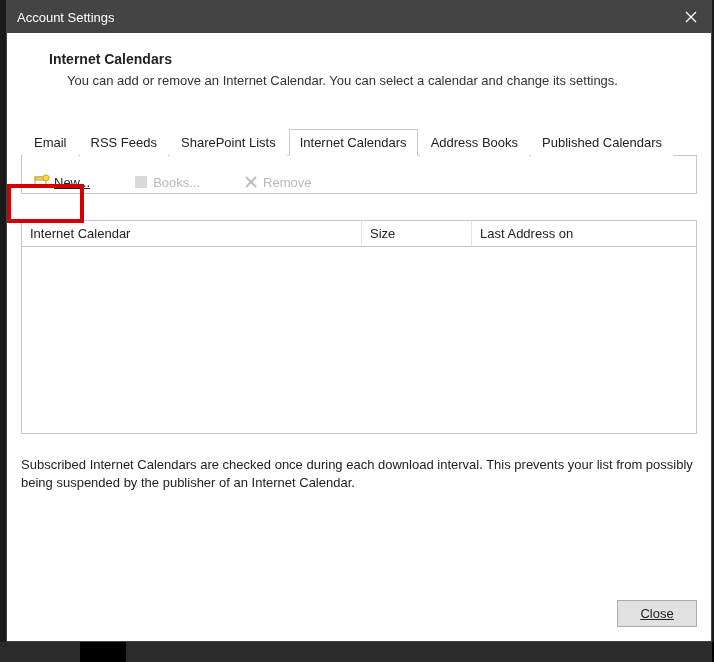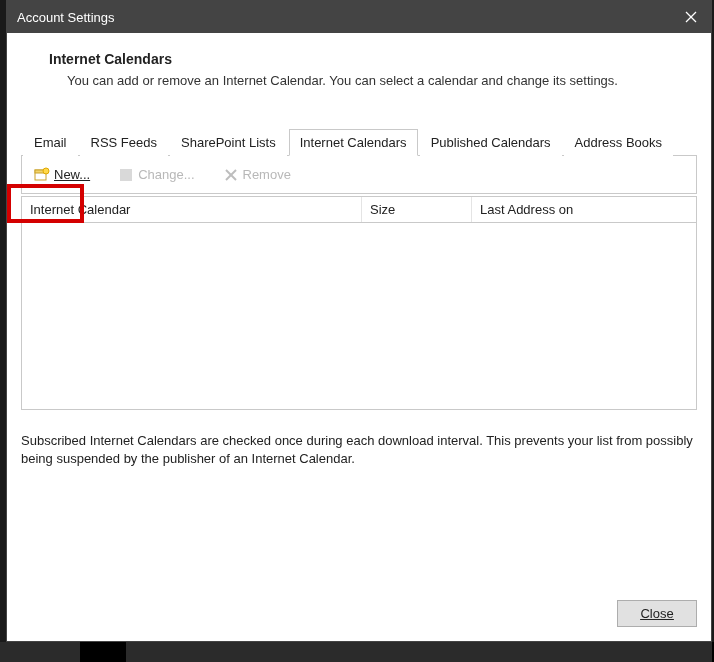--- a/index.html
+++ b/index.html
@@ -76,23 +76,23 @@
   .tab.active {
     border-color: #c9c9c9;
     border-bottom: 1px solid #fff;
     background: #fff;
   }
   .toolbar {
     border: 1px solid #c9c9c9;
     border-top: none;
     height: 38px;
     display: flex;
-    align-items: center;
+    align-items: flex-end;
     padding: 0 6px;
-    gap: 16px;
+    gap: 31px;
   }
   .tool-btn {
     display: flex;
     align-items: center;
     gap: 4px;
     background: none;
     border: none;
     font: inherit;
     color: #222;
     cursor: pointer;
@@ -101,21 +101,21 @@
   .tool-btn.disabled { color: #b8b8b8; cursor: default; }
   .tool-btn .u { text-decoration: underline; }
   .tool-icon { width: 16px; height: 16px; display:inline-block; }
   .highlight-box {
     position: absolute;
     border: 4px solid #d40000;
     pointer-events: none;
     z-index: 10;
   }
   .grid-wrap {
-    margin-top: 2px;
+    margin-top: 26px;
     border: 1px solid #c9c9c9;
   }
   .grid-head {
     display: flex;
     border-bottom: 1px solid #c9c9c9;
   }
   .grid-head .col {
     padding: 5px 8px;
     color: #222;
     font-size: 13px;
@@ -176,42 +176,42 @@
 
   <div class="content">
     <div class="heading">Internet Calendars</div>
     <div class="subheading">You can add or remove an Internet Calendar. You can select a calendar and change its settings.</div>
 
     <div class="tabs">
       <div class="tab">Email</div>
       <div class="tab">RSS Feeds</div>
       <div class="tab">SharePoint Lists</div>
       <div class="tab active">Internet Calendars</div>
+      <div class="tab">Address Books</div>
       <div class="tab">Published Calendars</div>
-      <div class="tab">Address Books</div>
     </div>
 
     <div class="toolbar">
       <button class="tool-btn">
         <span class="tool-icon">
           <svg viewBox="0 0 16 16">
               <rect x="1" y="3" width="11" height="10" fill="#fff" stroke="#caa22a"></rect>
               <rect x="1" y="3" width="11" height="3" fill="#f2d46b" stroke="#caa22a"></rect>
               <circle cx="12" cy="4" r="3" fill="#ffd84a" stroke="#e0a800"></circle>
             </svg>
         </span>
         <span><span class="u">New...</span></span>
       </button>
       <button class="tool-btn disabled">
         <span class="tool-icon">
           <svg viewBox="0 0 16 16">
               <rect x="2" y="2" width="12" height="12" fill="#d9d9d9"></rect>
             </svg>
         </span>
-        <span>Change...</span>
+        <span>Books...</span>
       </button>
       <button class="tool-btn disabled">
         <span class="tool-icon">
           <svg viewBox="0 0 16 16" stroke="#bdbdbd" stroke-width="2">
               <line x1="3" y1="3" x2="13" y2="13"></line>
               <line x1="13" y1="3" x2="3" y2="13"></line>
             </svg>
         </span>
         <span>Remove</span>
       </button>

